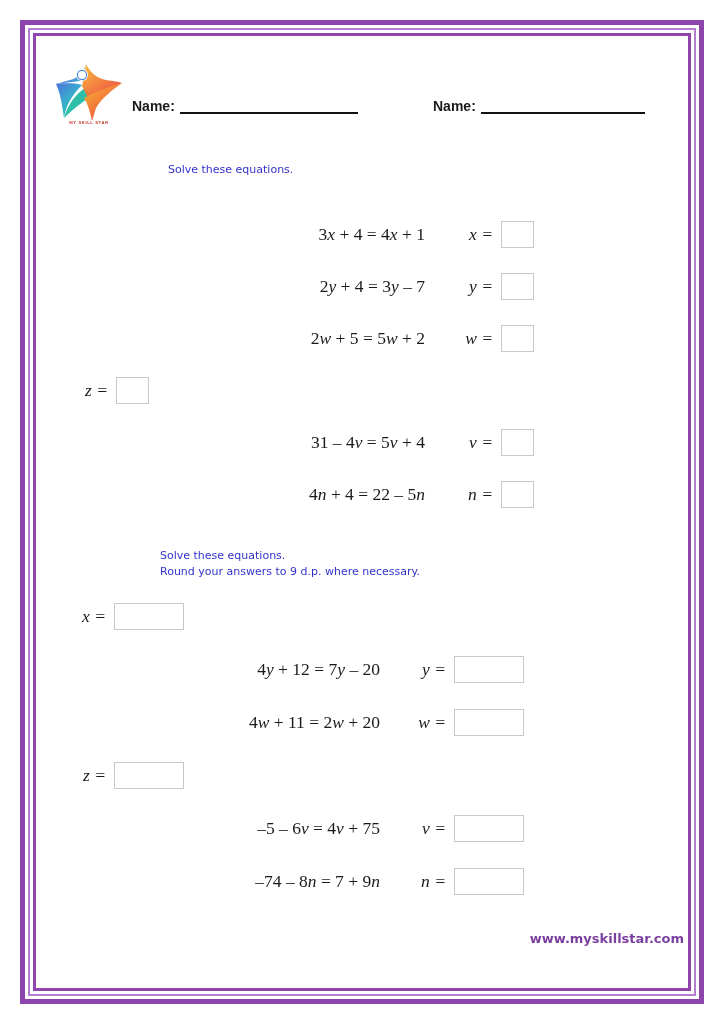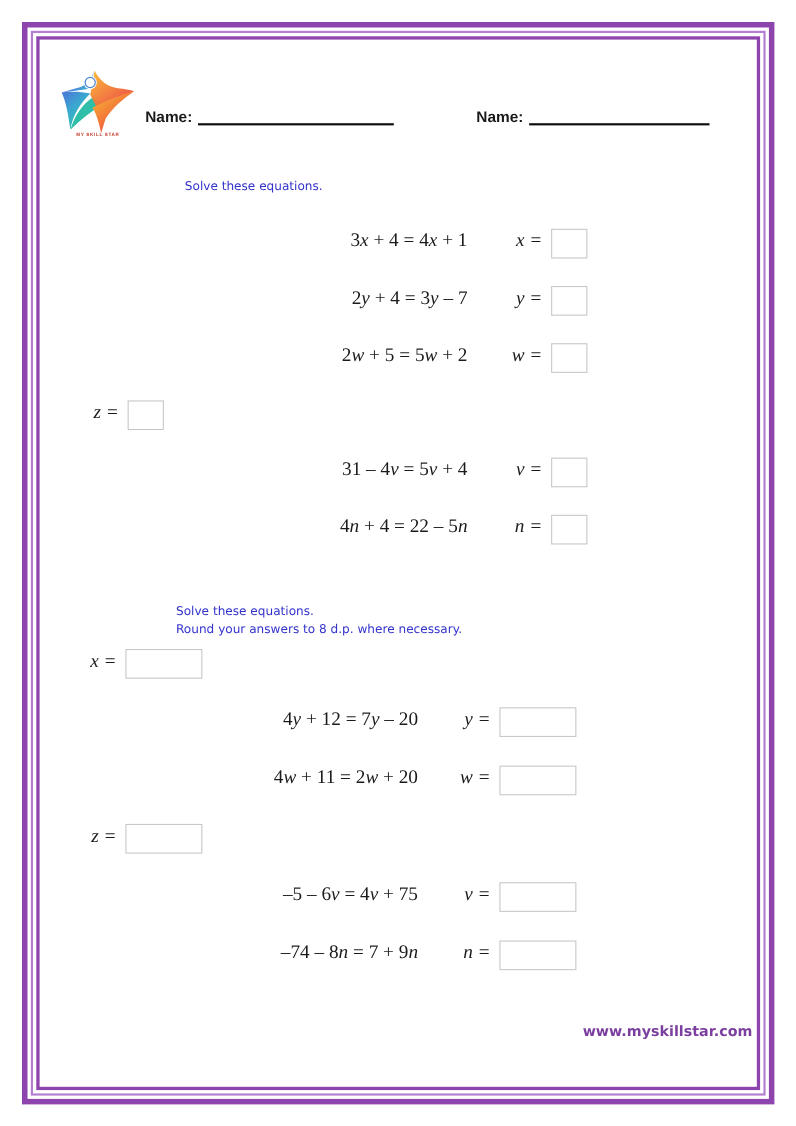--- a/index.html
+++ b/index.html
@@ -114,21 +114,21 @@
   
   .eq-section {
     position: absolute;
     width: 100%;
   }
   #section-1 { top: 168px; left: 0; }
   #section-2 { top: 550px; left: 0; }
 
   .eq-row {
     display: flex;
-    align-items: flex-start;
+    align-items: center;
     height: 52px;
   }
   #section-1 .eq-row { height: 52px; }
   #section-2 .eq-row { height: 53px; }
 
   .eq-expr {
     text-align: right;
     font-family: "Liberation Serif", serif;
     font-size: 17.5px;
     color: #1a1a1a;
@@ -229,21 +229,21 @@
       </div>
 
     </div>
 
     <div class="instruction instruction-1">
       <div>Solve these equations.</div>
     </div>
 
     <div class="instruction instruction-2">
       <div>Solve these equations.</div>
-      <div>Round your answers to 8 d.p. where necessary.</div>
+      <div>Round your answers to 9 d.p. where necessary.</div>
     </div>
 
     <div class="eq-section" id="section-1">
       <div class="eq-row">
         <div class="eq-expr">3<i>x</i> + 4 = 4<i>x</i> + 1</div>
         <div class="eq-var">x =</div>
         <div class="answer-box"></div>
       </div>
       <div class="eq-row">
         <div class="eq-expr">2<i>y</i> + 4 = 3<i>y</i> – 7</div>

